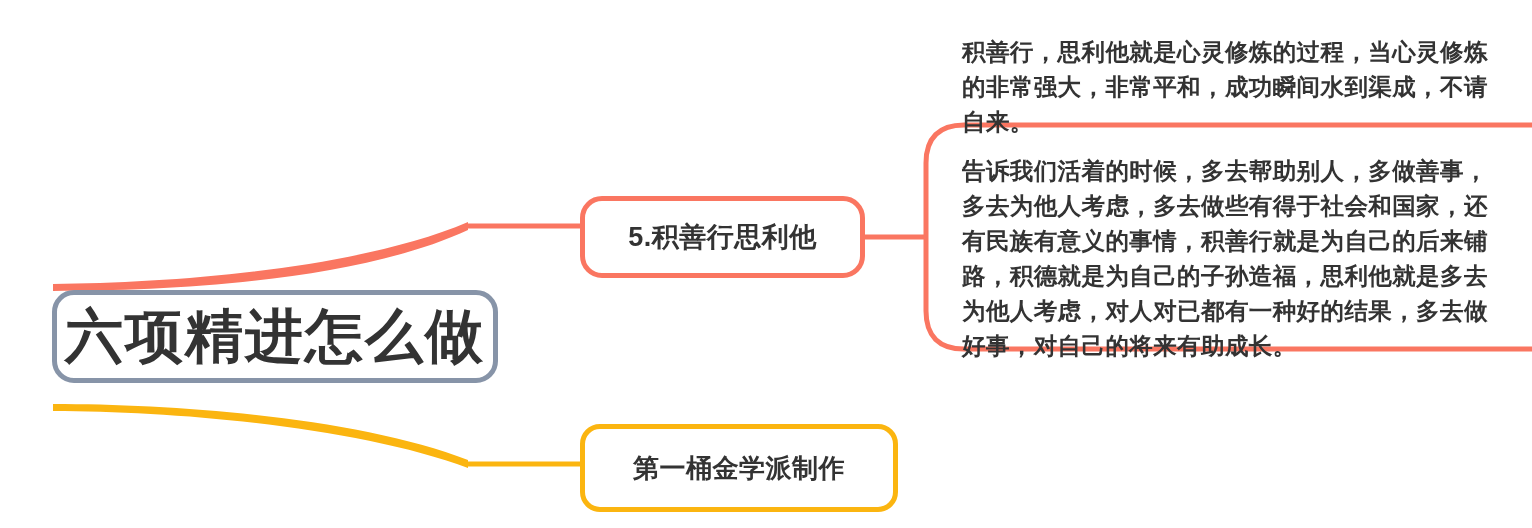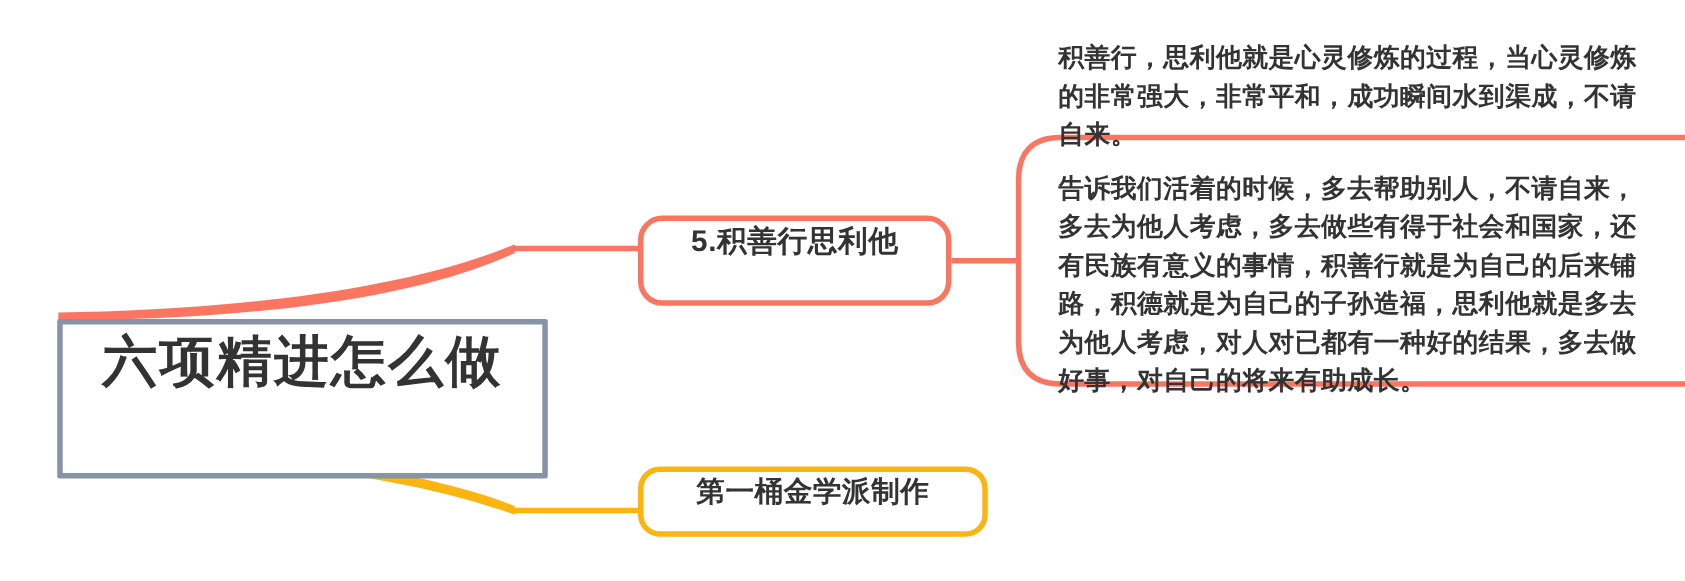--- a/index.html
+++ b/index.html
@@ -24,55 +24,56 @@
     width: 1532px;
     height: 528px;
     pointer-events: none;
   }
 
   .node {
     position: absolute;
     box-sizing: border-box;
     background: #ffffff;
     display: flex;
+    align-items: center;
     justify-content: center;
     text-align: center;
     color: #333333;
     font-weight: bold;
     letter-spacing: 0.5px;
   }
 
   #root-node {
     left: 52px;
     top: 290px;
     width: 446px;
-    height: 145px;
+    height: 93px;
     border: 5px solid #8794a8;
-    border-radius: 2px;
-    font-size: 50px;
+    border-radius: 22px;
+    font-size: 58px;
     letter-spacing: 2px;
     z-index: 3;
   }
 
   #topic-node {
     left: 580px;
     top: 196px;
     width: 285px;
     height: 82px;
     border: 5px solid #fa7661;
     border-radius: 22px;
     font-size: 27px;
     z-index: 3;
   }
 
   #maker-node {
     left: 580px;
     top: 424px;
     width: 318px;
-    height: 64px;
+    height: 88px;
     border: 5px solid #fbb510;
     border-radius: 20px;
     font-size: 26px;
     z-index: 3;
   }
 
   .detail-text {
     position: absolute;
     color: #333333;
     font-weight: bold;
@@ -130,19 +131,19 @@
   <div id="root-node" class="node">
     <span>六项精进怎么做</span>
   </div>
 
   <div id="topic-node" class="node">
     <span>5.积善行思利他</span>
   </div>
 
   <div id="detail-text-1" class="detail-text">积善行，思利他就是心灵修炼的过程，当心灵修炼的非常强大，非常平和，成功瞬间水到渠成，不请自来。</div>
 
-  <div id="detail-text-2" class="detail-text">告诉我们活着的时候，多去帮助别人，不请自来，多去为他人考虑，多去做些有得于社会和国家，还有民族有意义的事情，积善行就是为自己的后来铺路，积德就是为自己的子孙造福，思利他就是多去为他人考虑，对人对已都有一种好的结果，多去做好事，对自己的将来有助成长。</div>
+  <div id="detail-text-2" class="detail-text">告诉我们活着的时候，多去帮助别人，多做善事，多去为他人考虑，多去做些有得于社会和国家，还有民族有意义的事情，积善行就是为自己的后来铺路，积德就是为自己的子孙造福，思利他就是多去为他人考虑，对人对已都有一种好的结果，多去做好事，对自己的将来有助成长。</div>
 
   <div id="maker-node" class="node">
     <span>第一桶金学派制作</span>
   </div>
 
 </div>
 
 </body></html>

